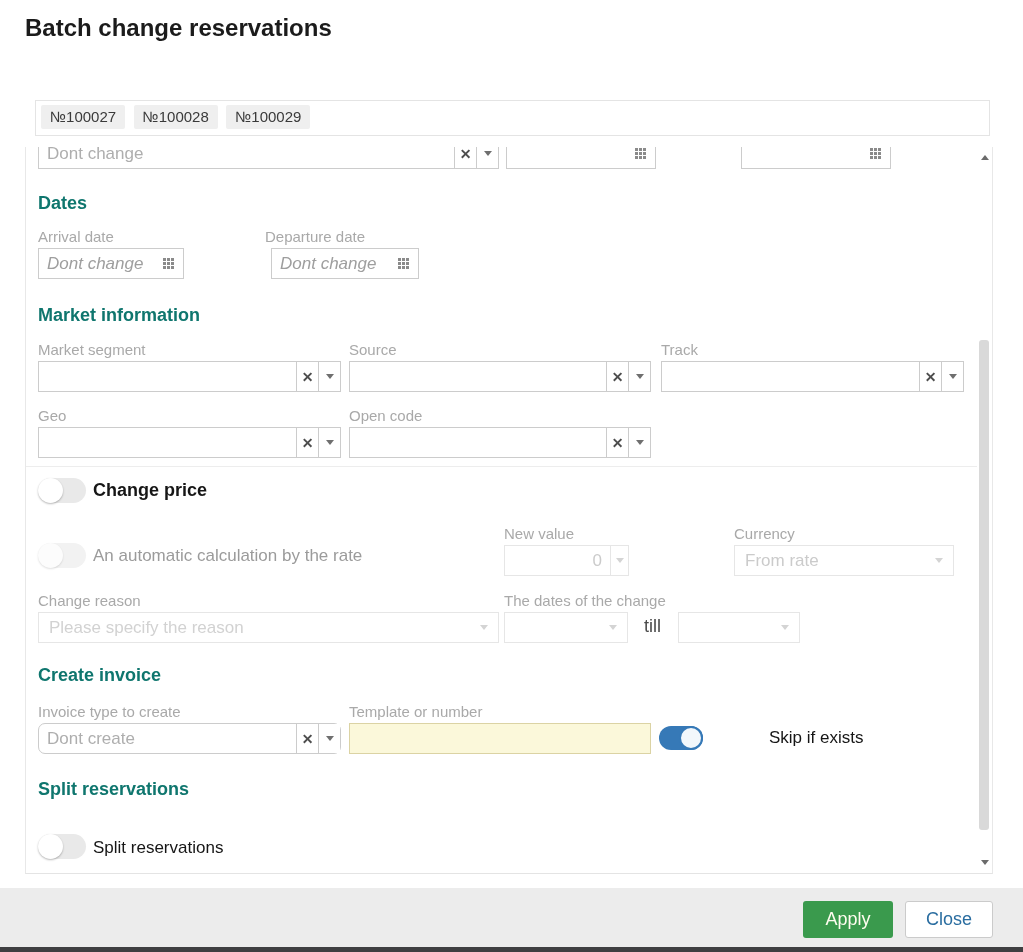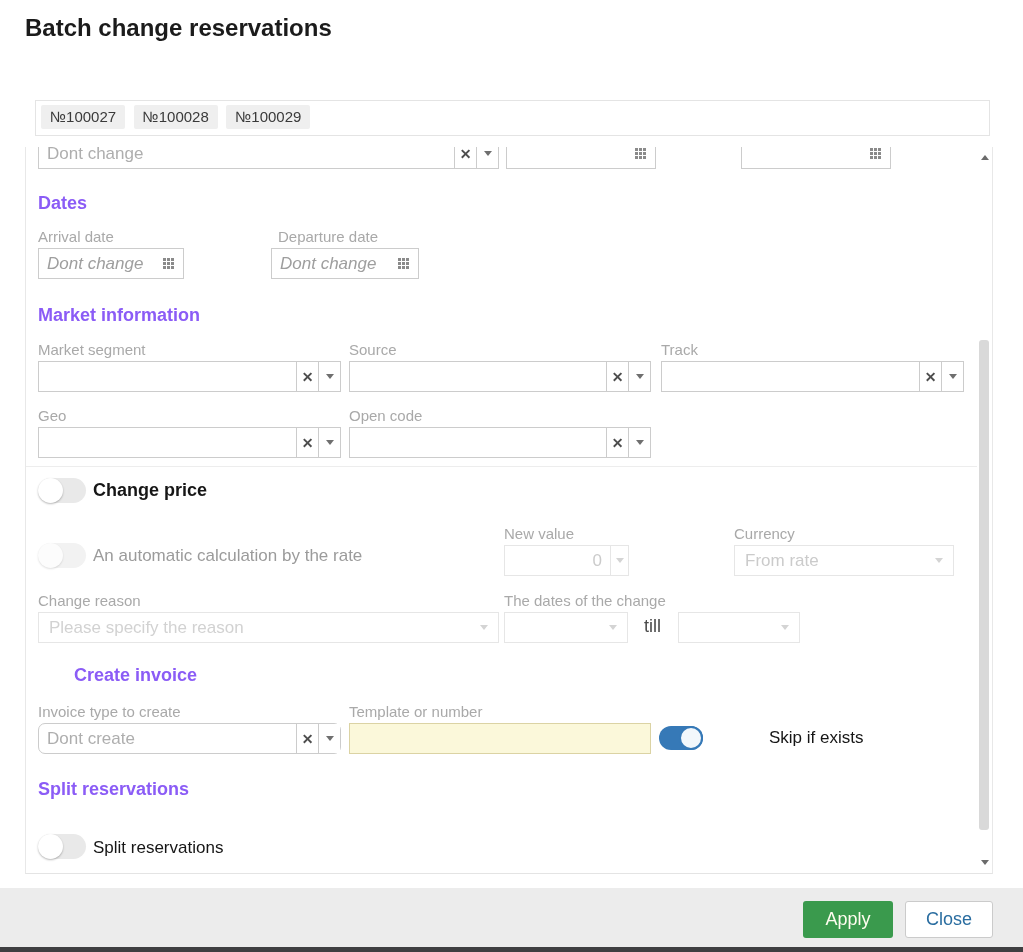--- a/index.html
+++ b/index.html
@@ -4,21 +4,21 @@
 <style>
   * { margin:0; padding:0; box-sizing:border-box; }
   html,body { background:#fff; }
   #app {
     position:relative; width:1023px; height:952px; overflow:hidden;
     font-family:"Liberation Sans", sans-serif; background:#fff; color:#222;
   }
   .page-title { position:absolute; left:25px; top:14px; font-size:24px; font-weight:700; color:#1b1b1b; }
 
   .lbl { position:absolute; font-size:15px; color:#a9a9a9; white-space:nowrap; }
-  .hdr { position:absolute; font-size:18px; font-weight:700; color:#8b5cf6; white-space:nowrap; }
+  .hdr { position:absolute; font-size:18px; font-weight:700; color:#0f766e; white-space:nowrap; }
 
   
   .tags-box { position:absolute; left:35px; top:100px; width:955px; height:36px; border:1px solid #e4e4e4; background:#fff; padding:4px 5px; }
   .tag { display:inline-block; background:#efefef; color:#3a3a3a; font-size:15px; padding:3px 9px 4px; margin-right:4px; border-radius:2px; }
 
   
   .scroll-pane { position:absolute; left:25px; top:147px; width:968px; height:727px;
     border-left:1px solid #e8e8e8; border-right:1px solid #e8e8e8; border-bottom:1px solid #e4e4e4;
     overflow:hidden; background:#fff; }
 
@@ -109,21 +109,21 @@
       <input type="text" style="">
       <span class="cal"></span>
     </div>
 
     <div class="hdr" style="left:12px; top:46px;">Dates</div>
     <div class="lbl" style="left:12px; top:81px;">Arrival date</div>
     <div class="field date" style="left:12px; top:101px; width:146px;">
       <input type="text" placeholder="Dont change" style="">
       <span class="cal"></span>
     </div>
-    <div class="lbl" style="left:252px; top:81px;">Departure date</div>
+    <div class="lbl" style="left:239px; top:81px;">Departure date</div>
     <div class="field date" style="left:245px; top:101px; width:148px;">
       <input type="text" placeholder="Dont change" style="">
       <span class="cal"></span>
     </div>
 
     <div class="hdr" style="left:12px; top:158px;">Market information</div>
     <div class="lbl" style="left:12px; top:194px;">Market segment</div>
     <div class="lbl" style="left:323px; top:194px;">Source</div>
     <div class="lbl" style="left:635px; top:194px;">Track</div>
 
@@ -212,21 +212,21 @@
     <div class="select" style="left:478px; top:465px; width:124px;">
       <span class="sel-text"></span>
       <span class="tri"></span>
     </div>
     <div class="till" style="left:618px; top:469px;">till</div>
     <div class="select" style="left:652px; top:465px; width:122px;">
       <span class="sel-text"></span>
       <span class="tri"></span>
     </div>
 
-    <div class="hdr" style="left:12px; top:518px;margin-left:36px;">Create invoice</div>
+    <div class="hdr" style="left:12px; top:518px;">Create invoice</div>
     <div class="lbl" style="left:12px; top:556px;">Invoice type to create</div>
     <div class="lbl" style="left:323px; top:556px;">Template or number</div>
 
     <div class="field combo-ph" style="left:12px; top:576px; width:303px;border-radius:7px;">
       <input type="text" placeholder="Dont create" style="">
       <span class="seg">
           <span class="x-glyph">✕</span>
         </span>
       <span class="seg">
           <span class="tri"></span>

